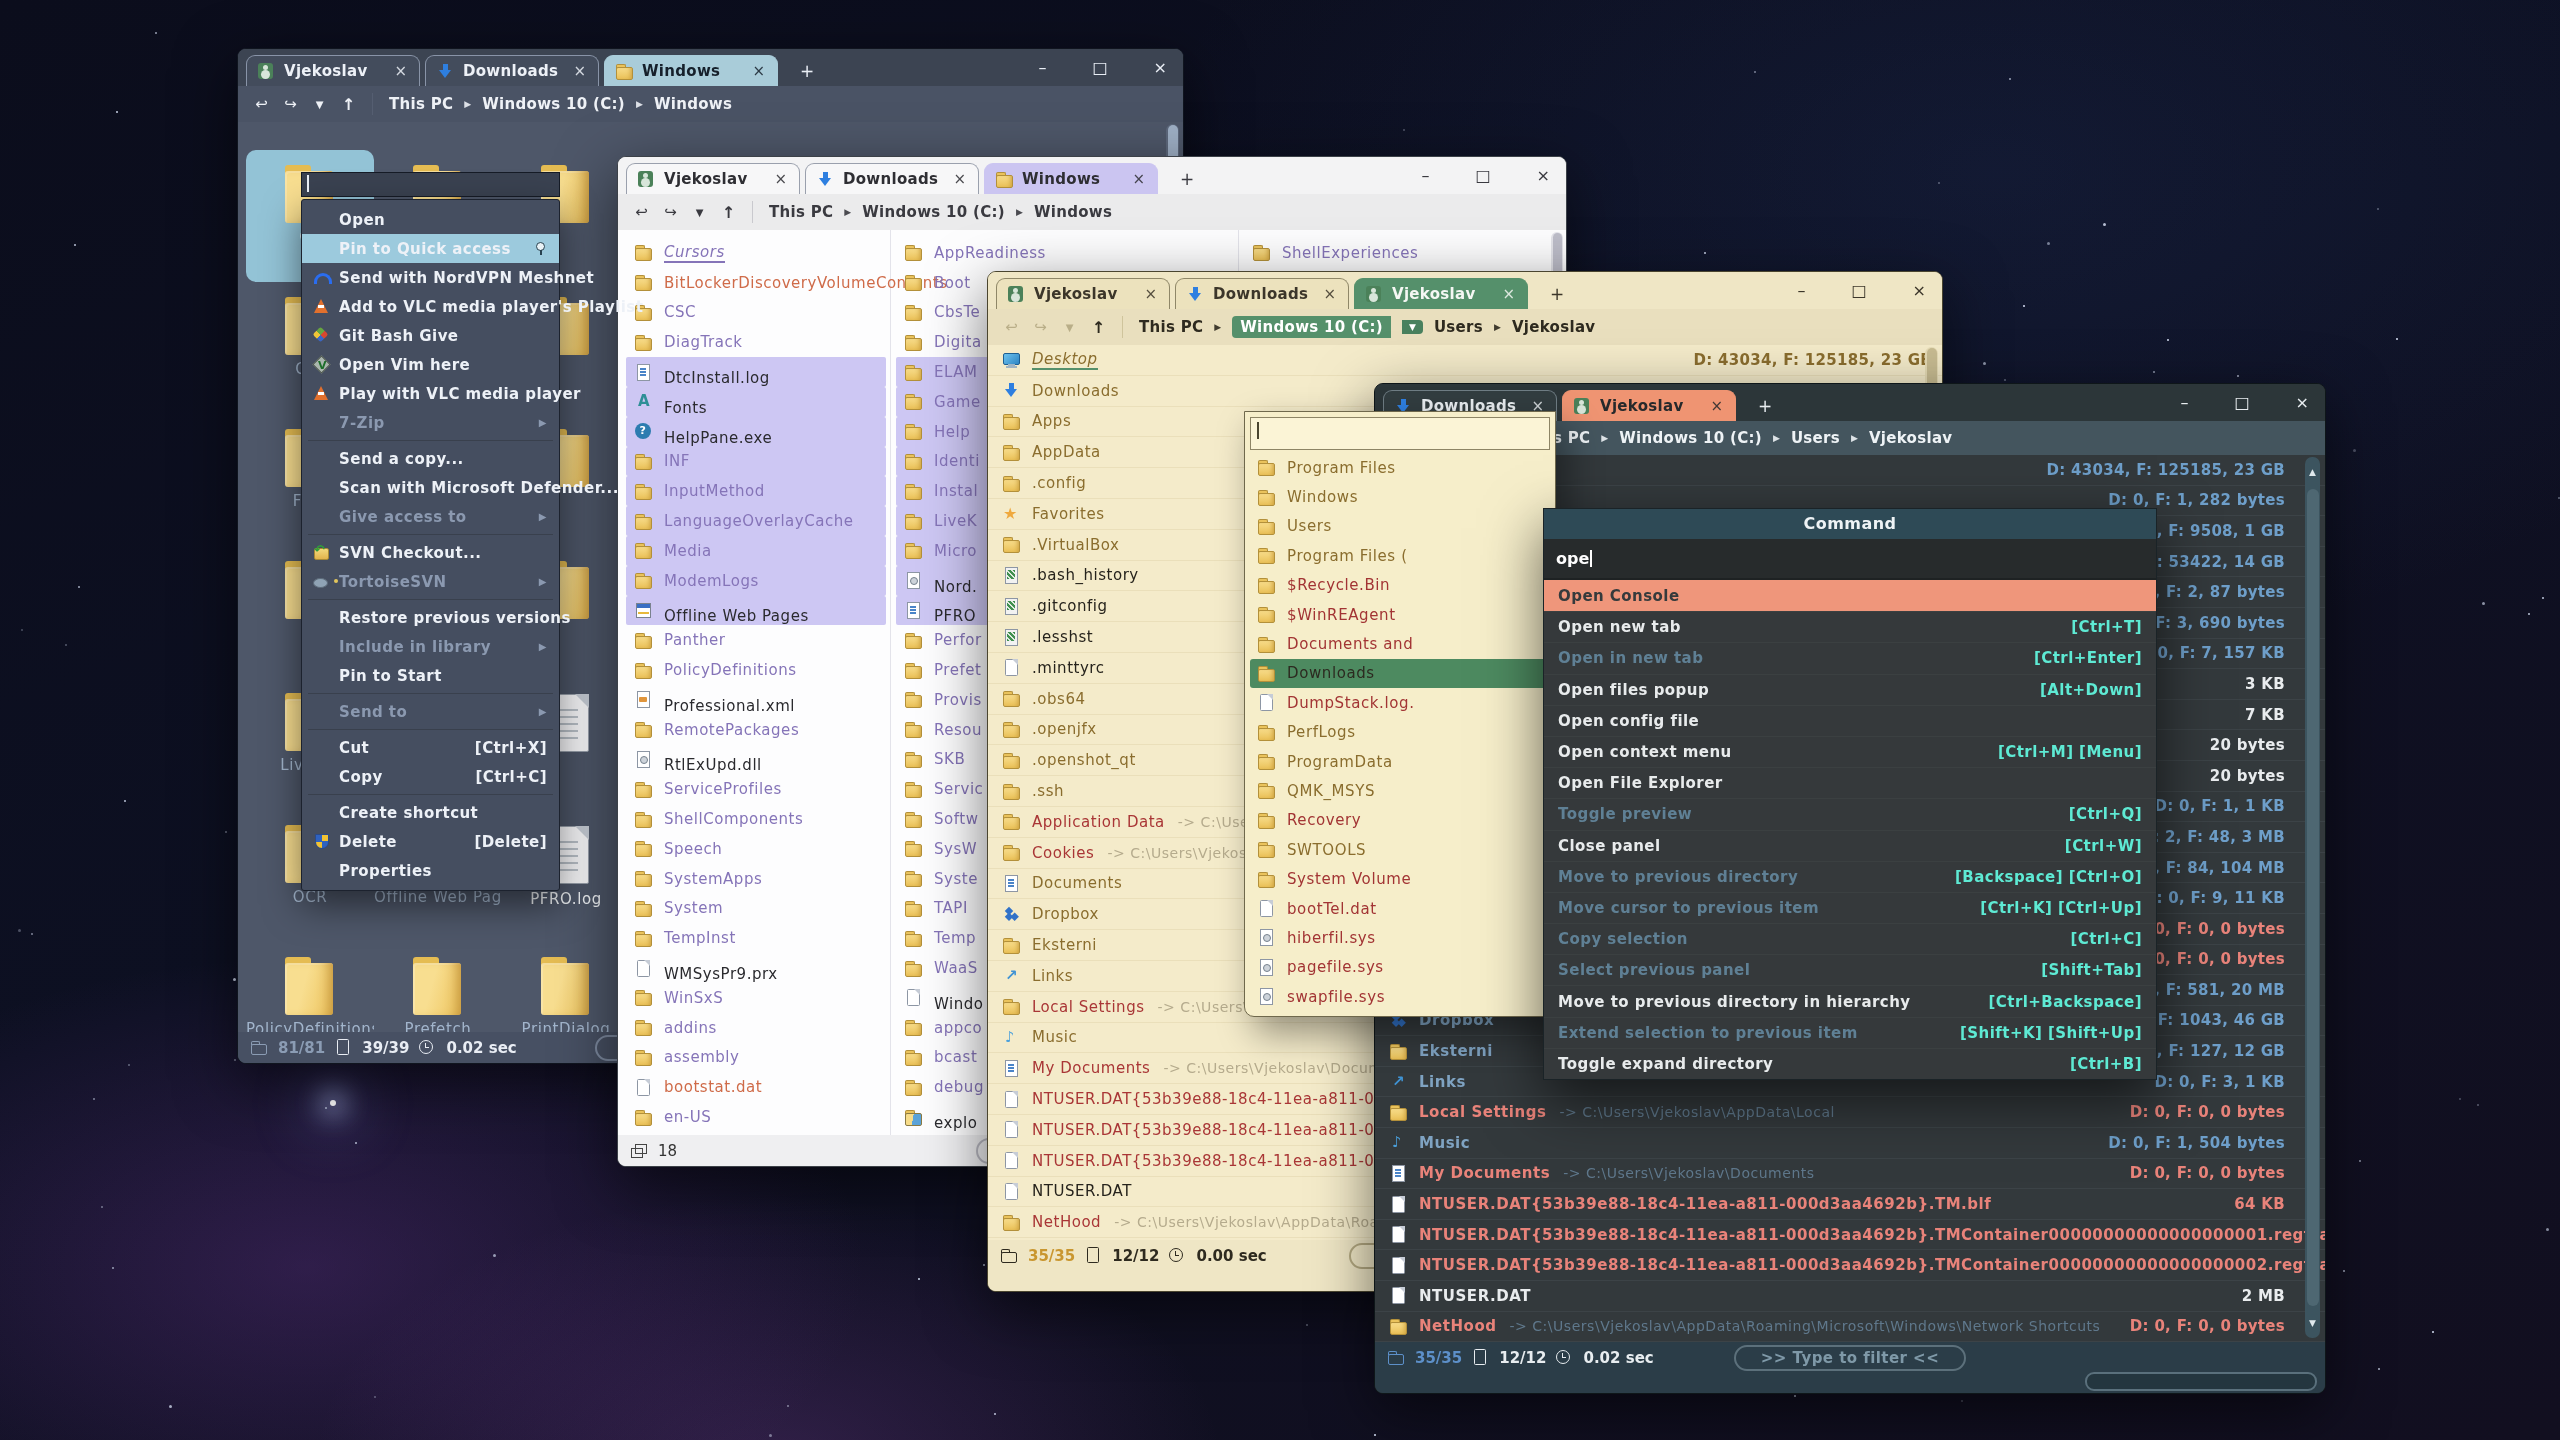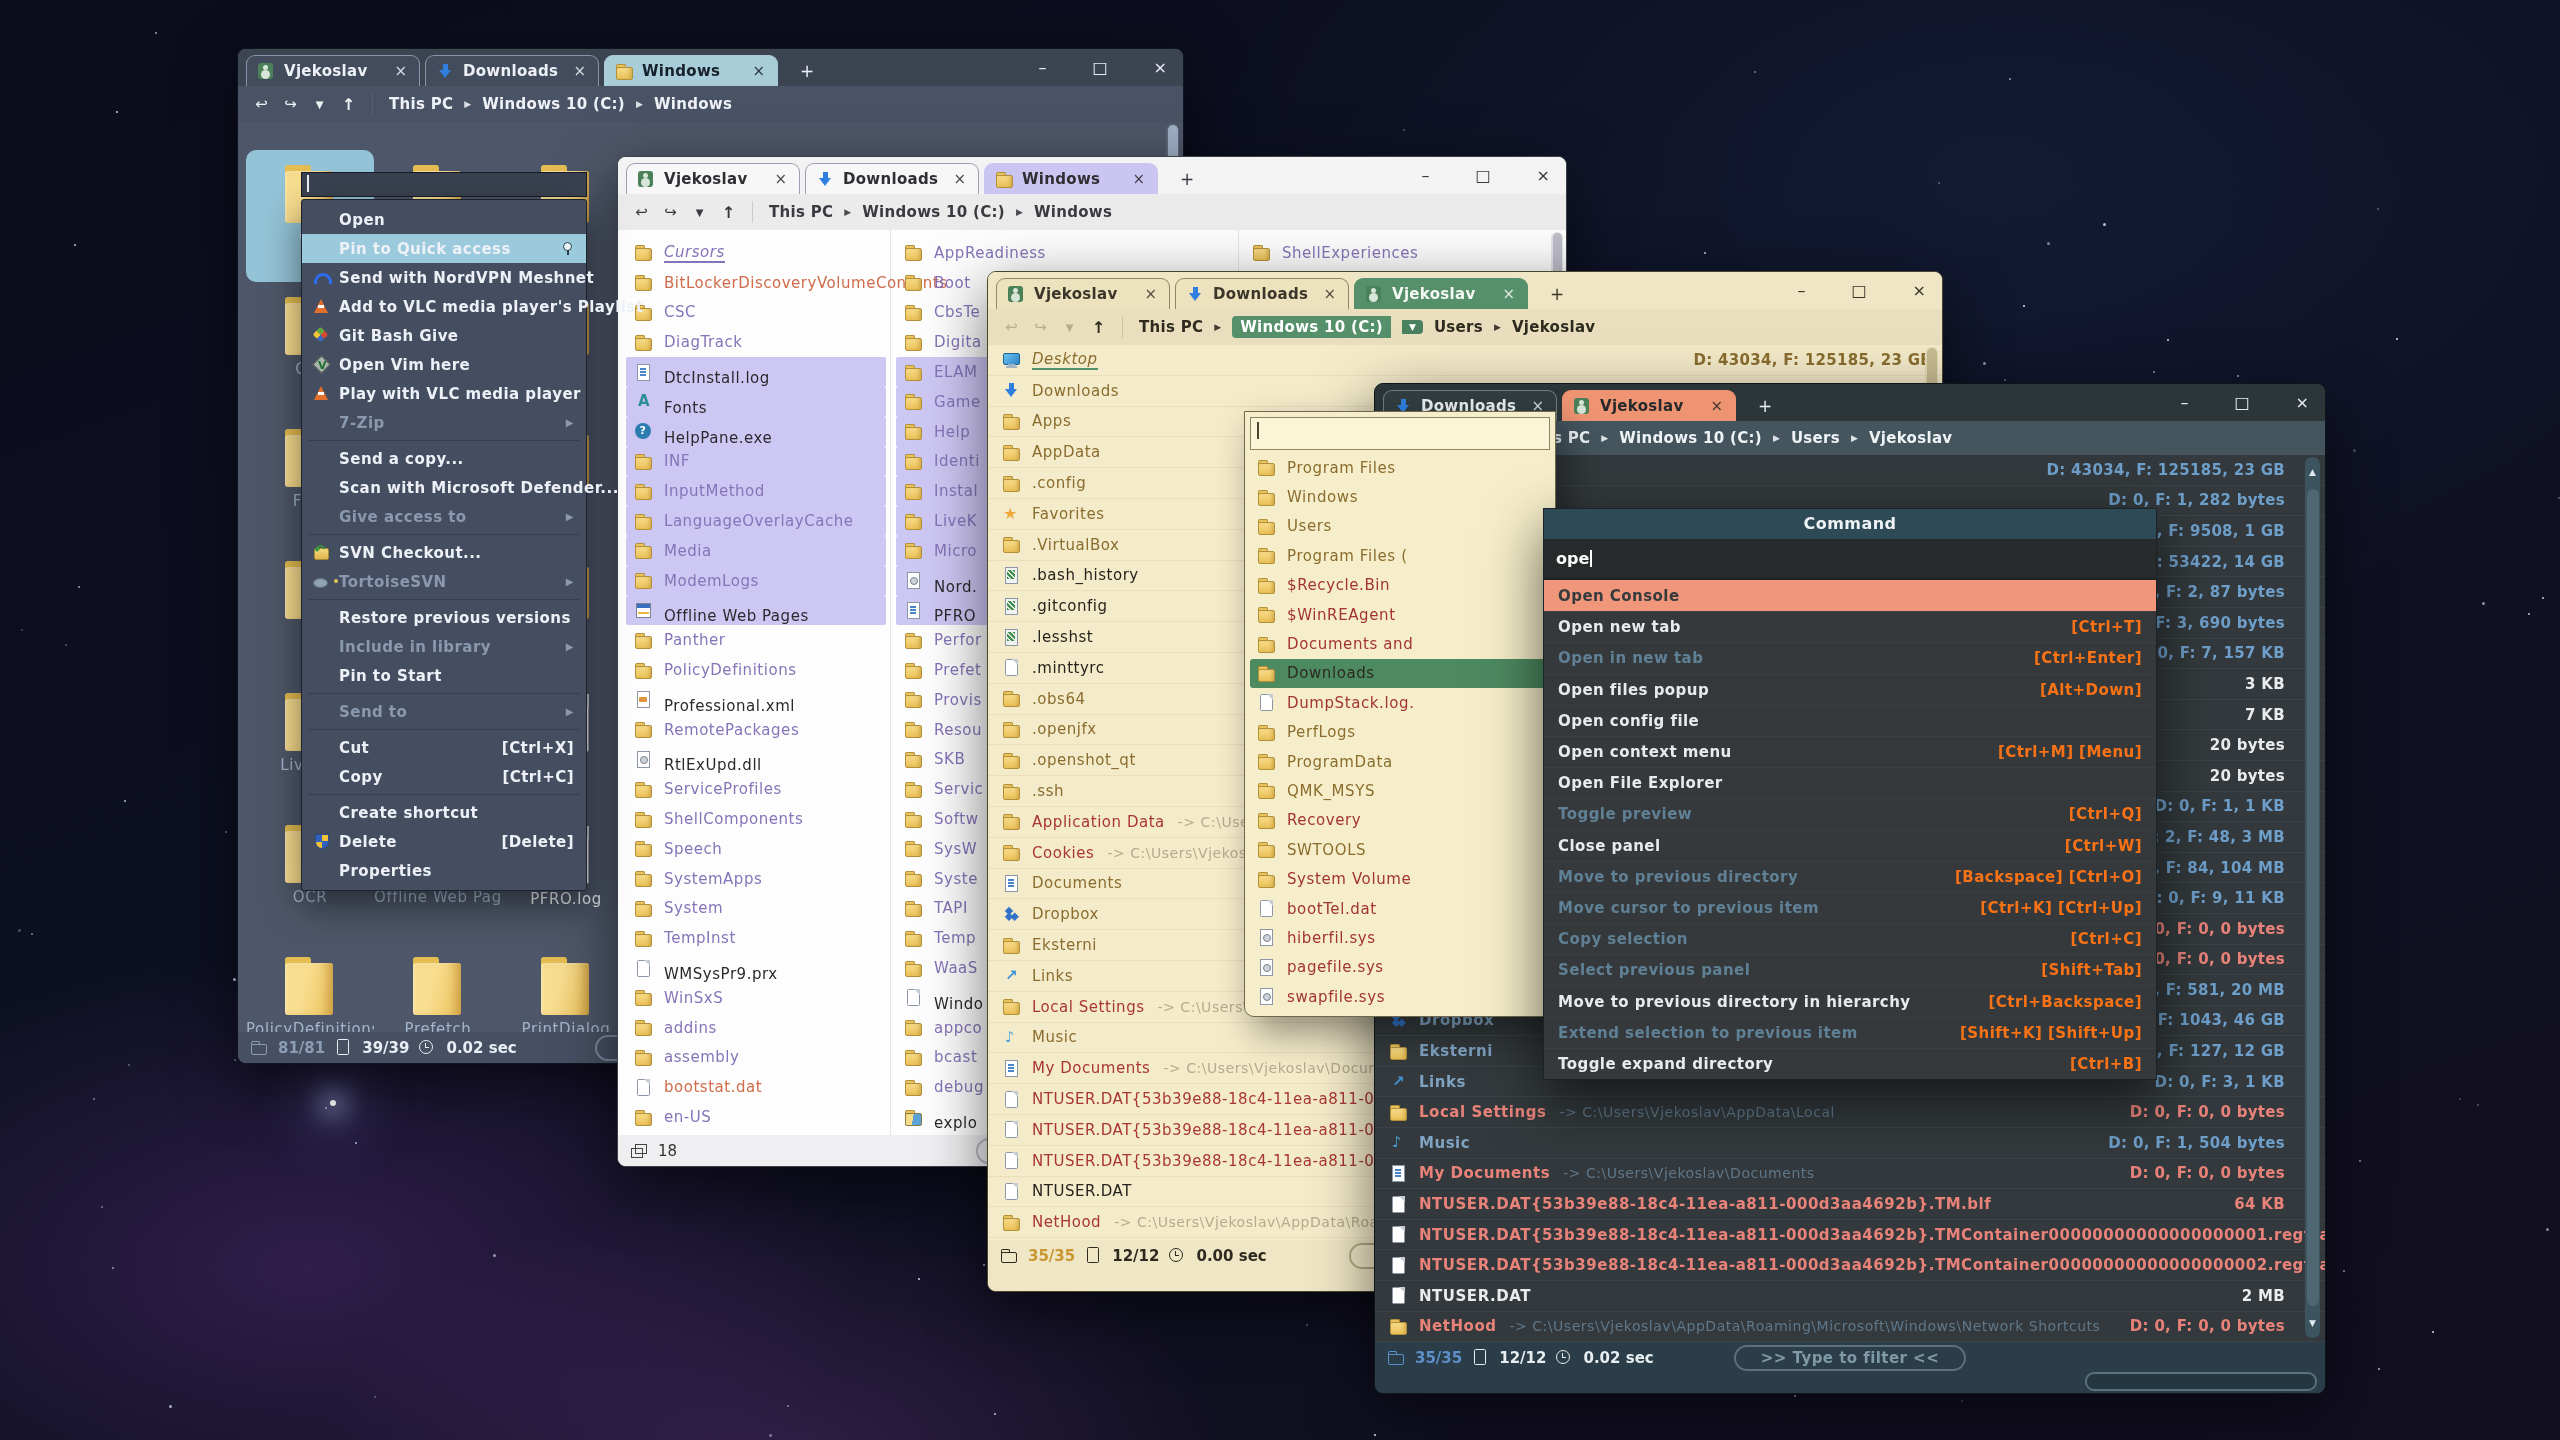--- a/index.html
+++ b/index.html
@@ -125,21 +125,21 @@
   .bigfolder{width:60px;height:58px;position:relative;margin:15px auto 5px;}
   .bigfolder::before{content:"";position:absolute;left:5px;top:0;width:26px;height:9px;background:#e5bc52;border-radius:3px 3px 0 0;}
   .bigfolder::after{content:"";position:absolute;left:5px;top:6px;right:7px;bottom:0;background:linear-gradient(105deg,#f8de90 40%,#edc45e 100%);border-radius:3px;box-shadow:inset -11px 0 13px -8px #c0913a, inset 2px 2px 0 #fff3;}
   .bigfile{width:44px;height:56px;background:#fbfbfd;border:1px solid #9aa2ad;border-radius:2px;margin:16px auto 6px;position:relative;}
   .bigfile::before{content:"";position:absolute;right:-1px;top:-1px;border:7px solid #c9cfd8;border-bottom-color:transparent;border-left-color:transparent;}
   .bigfile::after{content:"";position:absolute;left:8px;top:14px;width:26px;height:2px;background:#bcc3cb;box-shadow:0 7px 0 #bcc3cb,0 14px 0 #bcc3cb,0 21px 0 #bcc3cb,0 28px 0 #bcc3cb;}
   .w1scroll{right:4px;top:2px;bottom:4px;width:13px;background:#5d687c;}
   .w1scroll .thumb{position:absolute;left:1.5px;right:1.5px;top:1px;height:120px;background:#9fb0c6;border-radius:6px;}
 
   
-  .cmenu{position:absolute;left:301px;top:172px;width:286px;z-index:40;font-size:15px;}
+  .cmenu{position:absolute;left:301px;top:172px;width:259px;z-index:40;font-size:15px;}
   .mfilter{height:21px;background:#3a4251;border:1px solid #161c27;margin-bottom:2px;color:#e8edf4;padding:1px 4px;}
   .mbody{background:#454e60;border:1px solid #1c222e;border-radius:3px;padding:5px 0;box-shadow:0 14px 36px rgba(0,0,0,.5);}
   .mitem{height:29px;display:flex;align-items:center;padding:0 12px 0 10px;font-weight:bold;color:#edf1f7;letter-spacing:.03em;}
   .mitem .mic{width:27px;flex:none;}
   .mitem .mlabel{white-space:nowrap;}
   .mitem .mkey{margin-left:auto;}
   .mitem .msub{margin-left:auto;font-size:10px;}
   .mitem.dim{color:#8b99b0;}
   .mitem.hl{background:#9ccadd;}
   .mitem.hl .pinwrap{margin-left:auto;}
@@ -228,21 +228,21 @@
   .w4scroll{right:5px;top:2px;bottom:4px;width:15px;background:#3c545f;color:#dfe8ec;}
   .w4scroll .thumb{position:absolute;left:1.5px;right:1.5px;top:32px;bottom:32px;background:#4e6772;border-radius:7px;}
 
   
   .palette{position:absolute;left:168px;top:53px;width:612px;z-index:30;
     box-shadow:0 20px 55px rgba(0,0,0,.6);border:1px solid #1a2327;}
   .phead{height:30px;background:#2e4a56;color:#eef3f5;font-weight:bold;text-align:center;line-height:30px;font-size:16px;letter-spacing:.03em;}
   .pinput{height:39px;background:#272b2c;display:flex;align-items:center;padding:0 12px;font-size:16px;font-weight:bold;color:#fdfdfd;border-bottom:2px solid #1e2223;}
   .plist{background:#35393b;}
   .prow{height:30.2px;display:flex;align-items:center;padding:0 14px;font-size:15px;font-weight:bold;color:#e8ebec;border-top:1px solid #3b4041;letter-spacing:.03em;}
-  .prow .key{margin-left:auto;color:#f97316;}
+  .prow .key{margin-left:auto;color:#5eead4;}
   .prow.dim{color:#5f8095;}
   .prow.hl{background:#ef967b;color:#353a3c;border-top-color:#ef967b;}
 </style>
 </head>
 <body>
 
 <div class="bright-star"></div>
 <div id="starfield">
     <span class="star" style="left: 225px; top: 831px; width: 1.5px; height: 1.5px; opacity: 0.42;"></span>
     <span class="star" style="left: 65px; top: 644px; width: 1.5px; height: 1.5px; opacity: 0.34;"></span>

